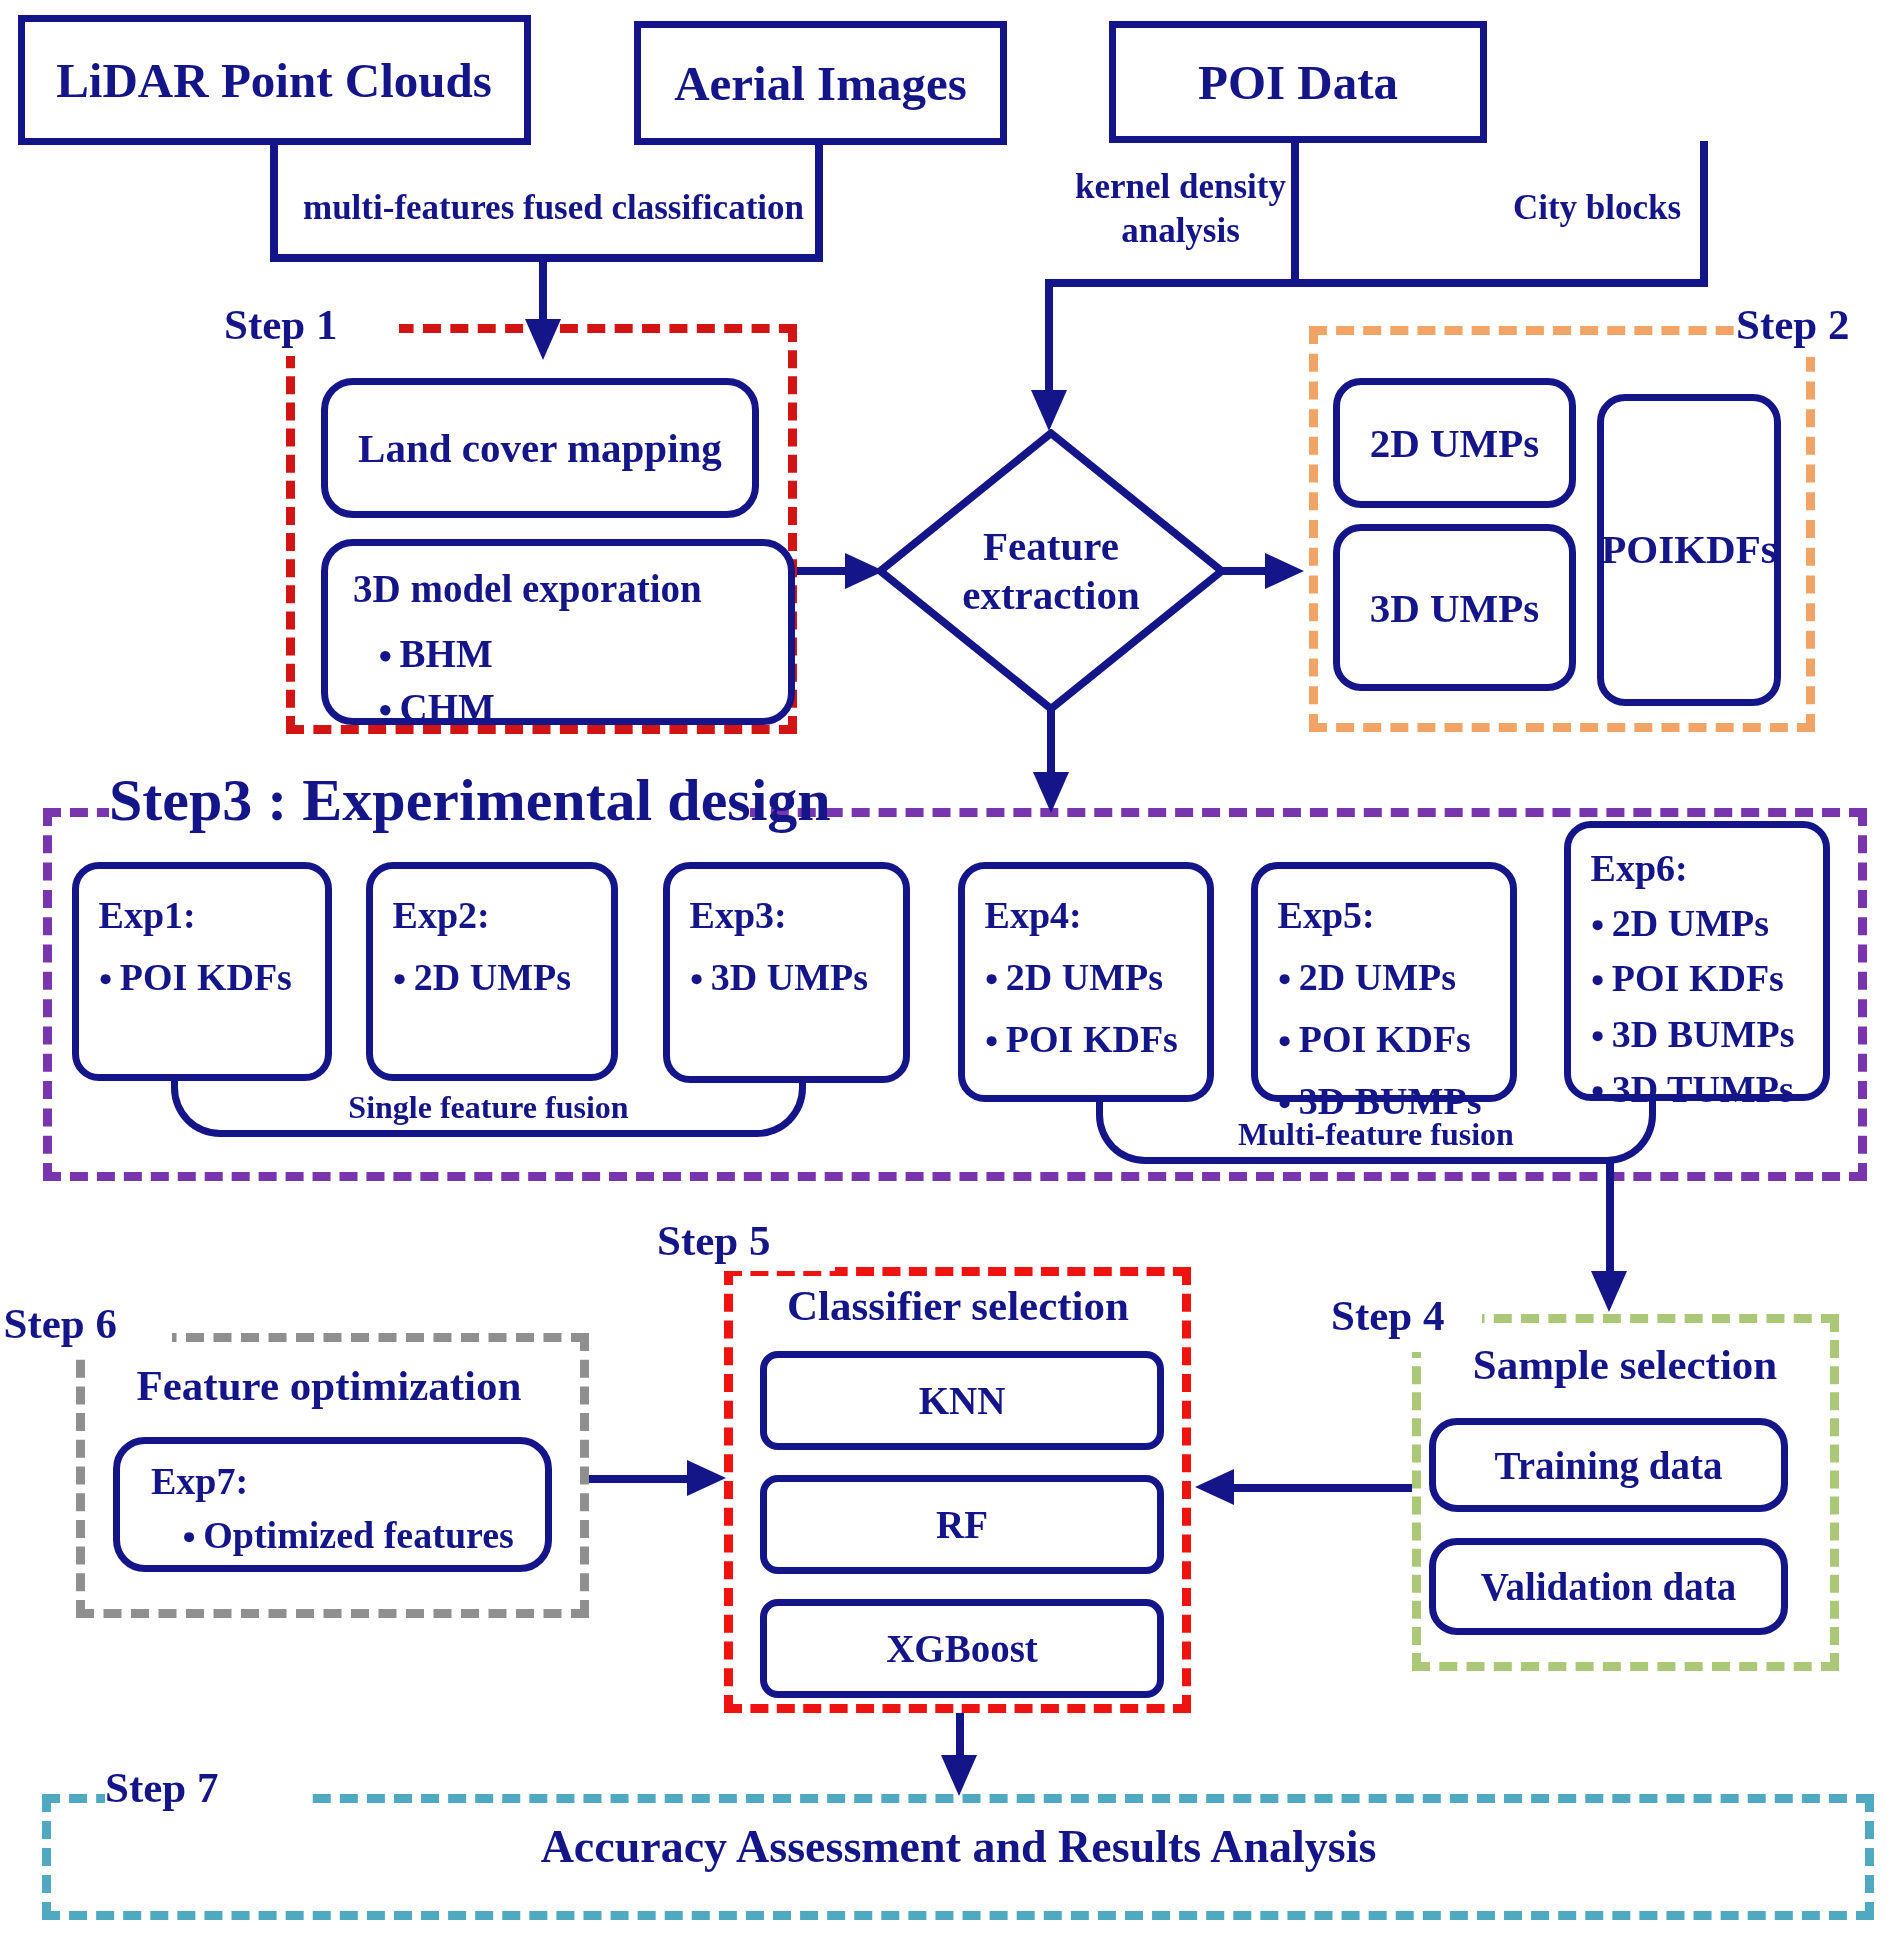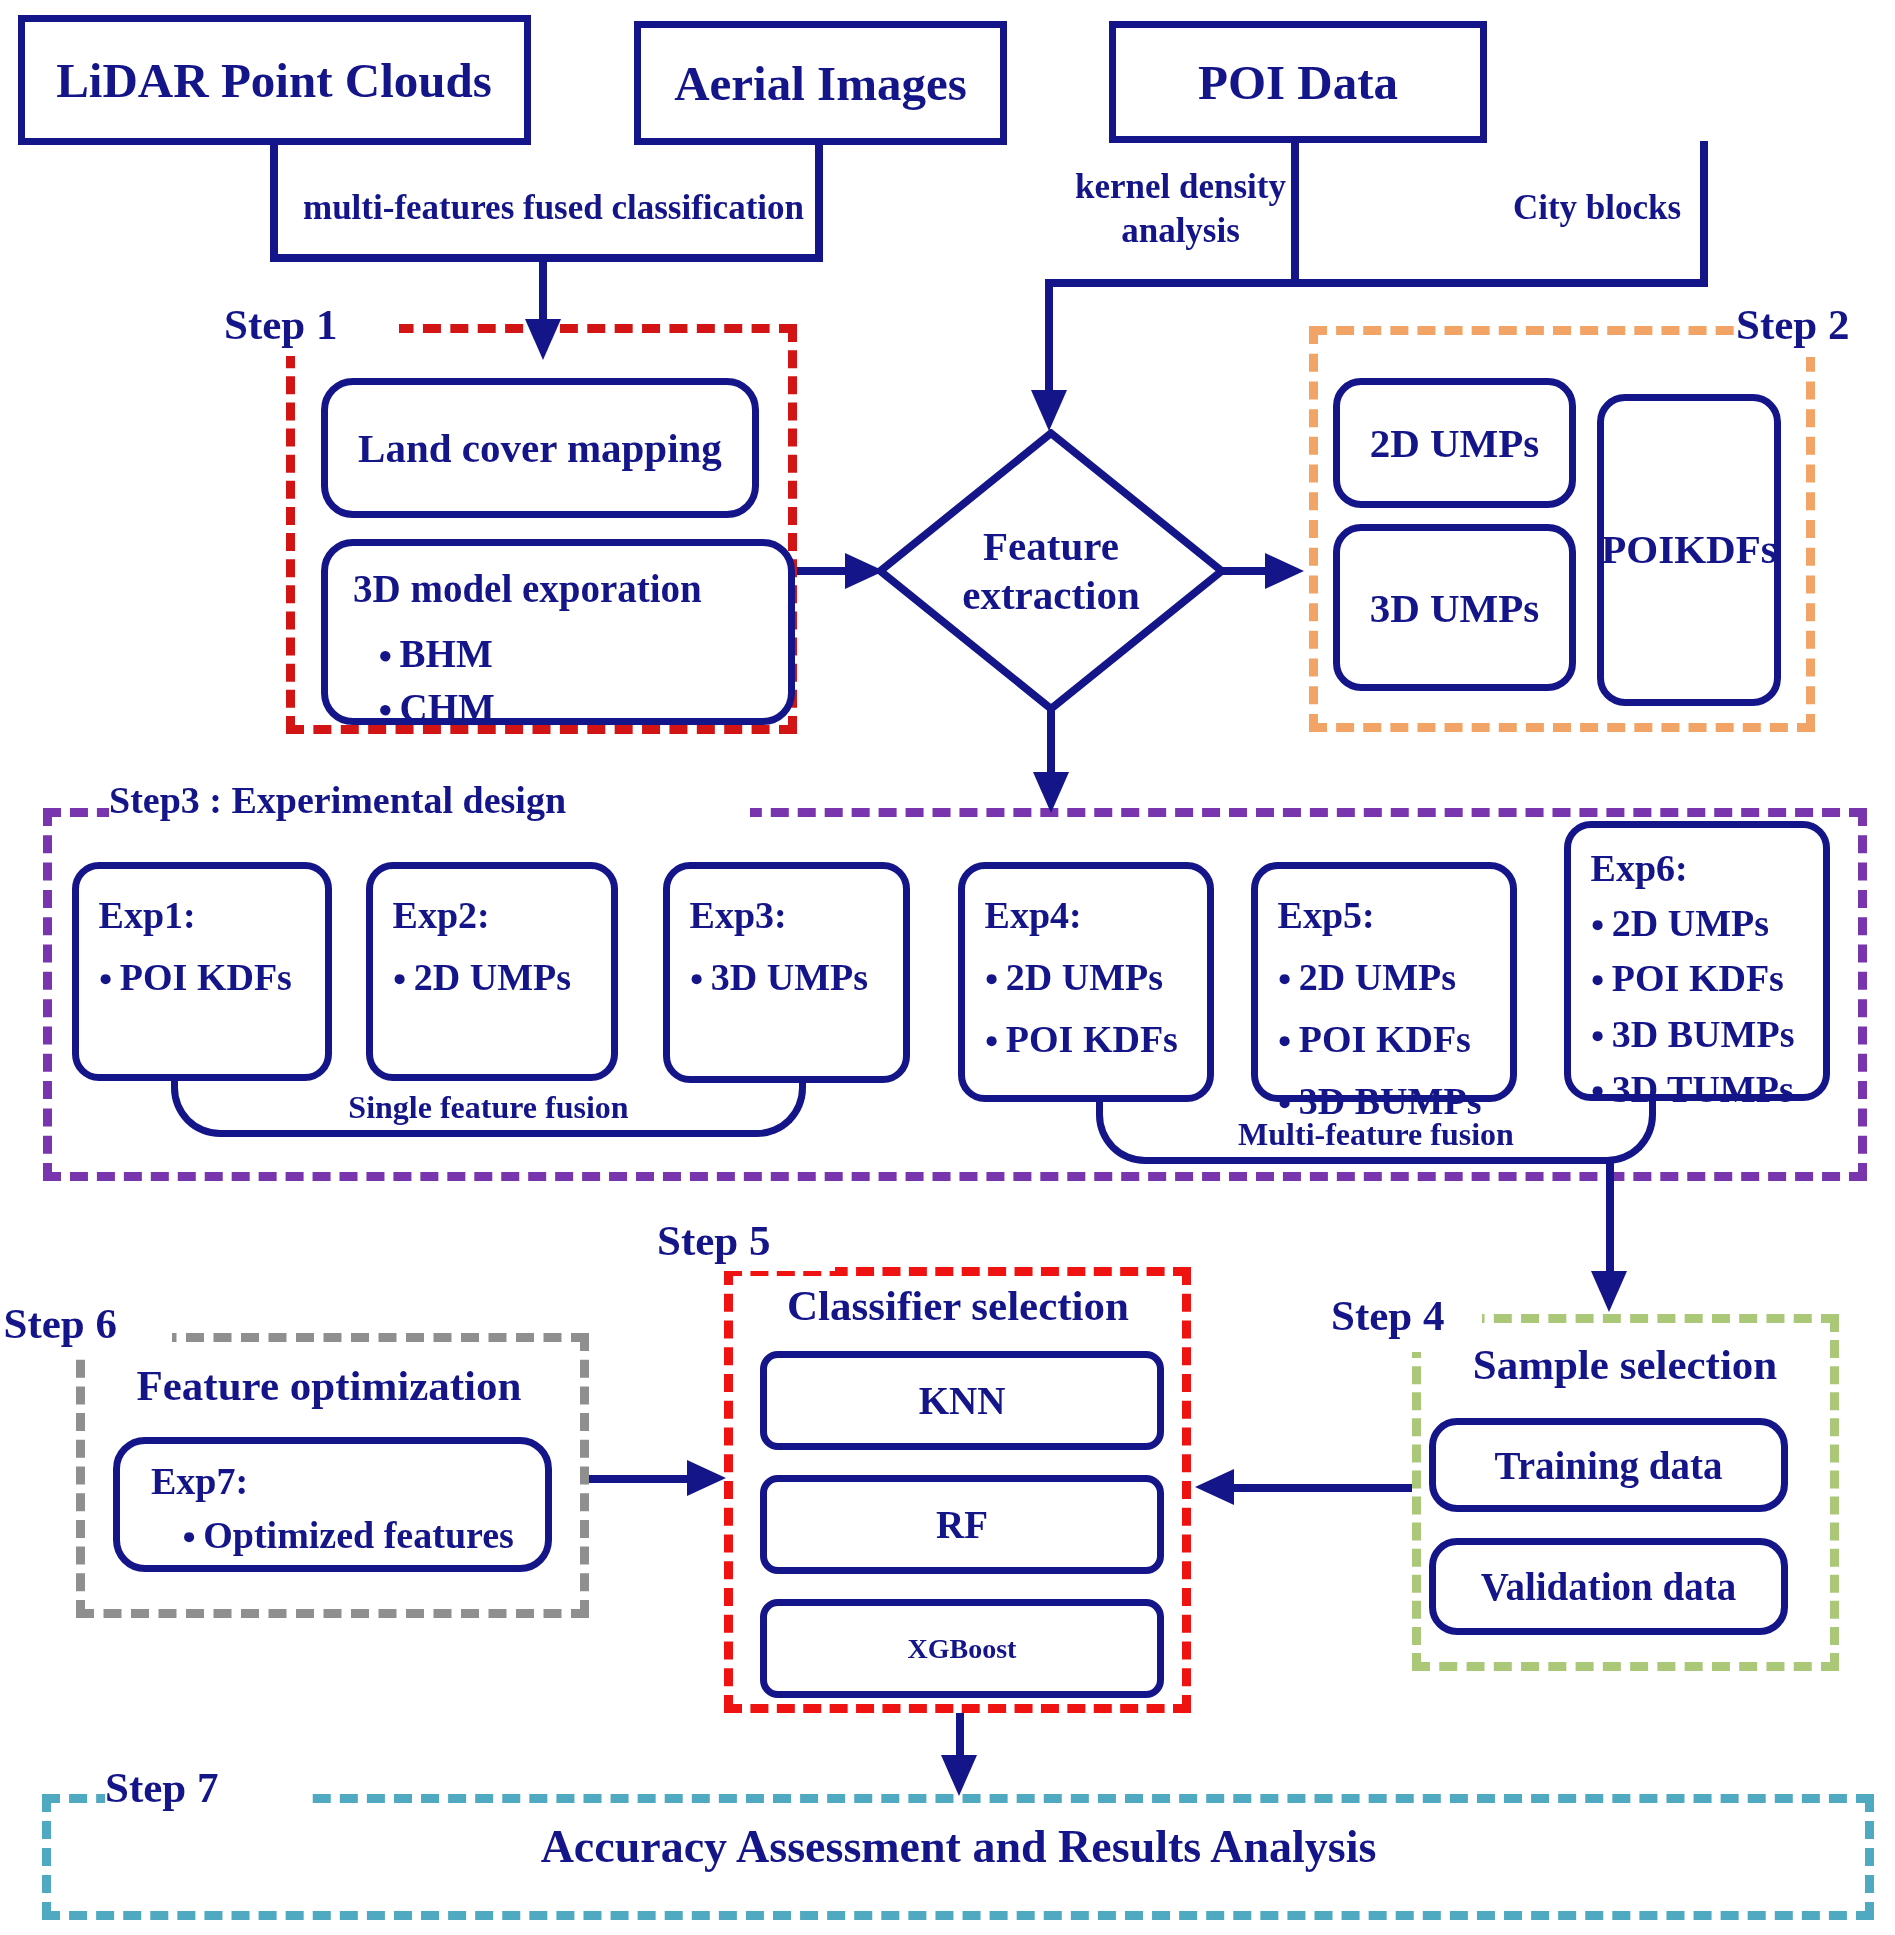--- a/index.html
+++ b/index.html
@@ -108,21 +108,21 @@
   </div>
   <div class="rbox flexc" style="left:1333px;top:378px;width:243px;height:130px;border-radius:28px;font-size:41px;">2D UMPs</div>
   <div class="rbox flexc" style="left:1333px;top:524px;width:243px;height:167px;border-radius:28px;font-size:41px;">3D UMPs</div>
   <div class="rbox flexc" style="left:1597px;top:394px;width:184px;height:312px;border-radius:28px;font-size:41px;line-height:1.25;">
     <div>POI</div>
     <div>KDFs</div>
   </div>
 
   <div class="dash" style="left:43px;top:808px;width:1824px;height:373px;border-color:var(--purple);"></div>
   <div class="patch" style="left:109px;top:768px;width:641px;height:64px;">
-    <span style="font-size:38px;white-space:nowrap;">Step3 : Experimental design</span>
+    <span style="font-size:60px;white-space:nowrap;">Step3 : Experimental design</span>
   </div>
 
   <div class="exp" style="left:72px;top:862px;width:260px;height:219px;">
     <div>Exp1:</div>
     <div class="bi">POI KDFs</div>
   </div>
   <div class="exp" style="left:366px;top:862px;width:252px;height:219px;">
     <div>Exp2:</div>
     <div class="bi">2D UMPs</div>
   </div>
@@ -167,21 +167,21 @@
   <div class="rbox flexc" style="left:1429px;top:1418px;width:359px;height:94px;border-radius:28px;font-size:39px;">Training data</div>
   <div class="rbox flexc" style="left:1429px;top:1538px;width:359px;height:97px;border-radius:28px;font-size:39px;">Validation data</div>
 
   <div class="dash" style="left:724px;top:1267px;width:467px;height:446px;border-color:var(--red2);"></div>
   <div class="patch" style="left:657px;top:1209px;width:178px;height:62px;">
     <span class="steplbl">Step 5</span>
   </div>
   <div class="lbl" style="left:748px;top:1281px;width:420px;text-align:center;font-size:43px;">Classifier selection</div>
   <div class="rbox flexc" style="left:760px;top:1351px;width:404px;height:99px;border-radius:18px;font-size:39px;">KNN</div>
   <div class="rbox flexc" style="left:760px;top:1475px;width:404px;height:99px;border-radius:18px;font-size:39px;">RF</div>
-  <div class="rbox flexc" style="left:760px;top:1599px;width:404px;height:99px;border-radius:18px;font-size:28px;">XGBoost</div>
+  <div class="rbox flexc" style="left:760px;top:1599px;width:404px;height:99px;border-radius:18px;font-size:39px;">XGBoost</div>
 
   <div class="line" style="left:589px;top:1475px;width:99px;height:7.7px;"></div>
   <div class="ah ah-right" style="left:687px;top:1460px;"></div>
   <div class="line" style="left:1234px;top:1484px;width:178px;height:7.7px;"></div>
   <div class="ah ah-left" style="left:1195px;top:1469px;"></div>
 
   <div class="line" style="left:956px;top:1713px;width:7.7px;height:45px;"></div>
   <div class="ah ah-down" style="left:941px;top:1755px;"></div>
 
   <div class="dash" style="left:76px;top:1333px;width:513px;height:285px;border-color:var(--gray);"></div>

